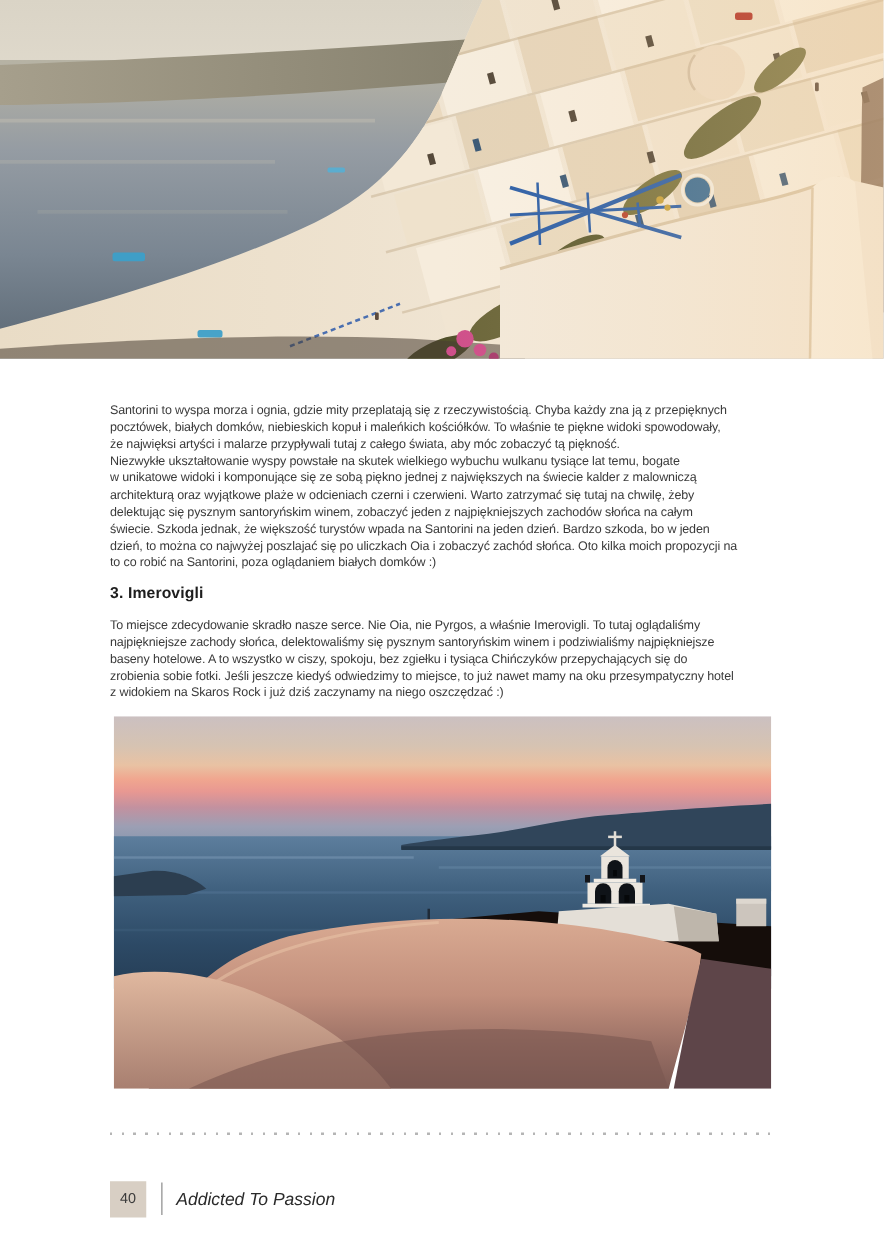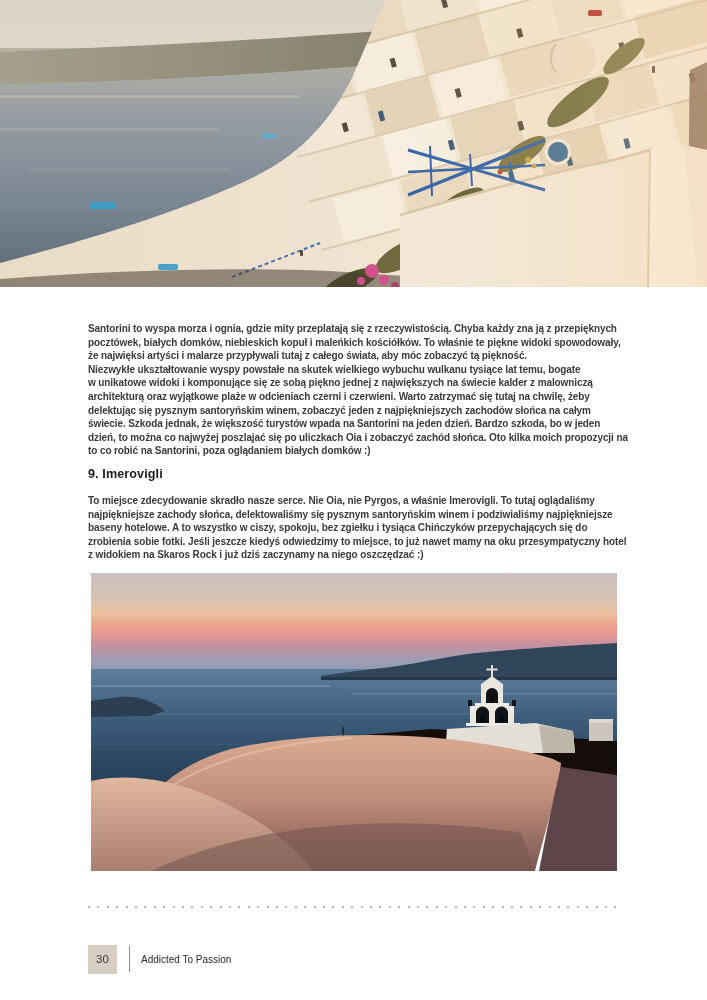--- a/index.html
+++ b/index.html
@@ -6,21 +6,21 @@
   .page{
     position:relative;width:707px;height:1000px;background:#ffffff;
     font-family:"Liberation Sans",sans-serif;overflow:hidden;
   }
   figure{margin:0;padding:0;}
   .hero{width:707px;height:287px;}
   .hero svg{display:block;}
   .content{padding-left:88px;}
   .body-text{
     width:544px;margin:0;font-size:10px;line-height:13.6px;
-    color:#3a3a3a;white-space:pre-line;letter-spacing:-0.1px;font-weight:bold;
+    color:#3a3a3a;white-space:pre-line;letter-spacing:-0.1px;
   }
   .body-text.intro{margin-top:35px;}
   .section-heading{
     margin:9px 0 12px 0;font-size:12.6px;line-height:15px;
     font-weight:bold;color:#1d1d1d;letter-spacing:0.1px;
   }
   .photo2{width:526px;height:298px;margin:11px 0 0 3px;}
   .photo2 svg{display:block;}
   .dotted{
     width:536px;height:2px;margin-top:35px;
@@ -29,21 +29,21 @@
   .page-footer{margin-top:37px;display:flex;align-items:center;}
   .pagenum{
     width:29px;height:29px;background:#d8cfc4;color:#3c3c3c;
     display:flex;align-items:center;justify-content:center;
     font-size:11.5px;flex:0 0 auto;
   }
   .ft-titles{margin-left:17px;}
   .ft-title{font-size:11.5px;font-weight:bold;color:#1b1b1b;letter-spacing:0.4px;}
   .ft-sub{font-size:9.5px;color:#2e2e2e;margin-top:2px;}
   .ft-div{width:1px;height:26px;background:#8f8f8f;margin:0 11px 0 12px;flex:0 0 auto;}
-  .ft-brand{font-size:10px;color:#2a2a2a;text-align:right;}
+  .ft-brand{font-size:14px;font-style:italic;color:#2a2a2a;text-align:right;}
 </style>
 </head>
 <body>
 
 <div class="page">
 
   <figure class="hero">
     <svg viewBox="0 0 707 287" width="707" height="287" preserveAspectRatio="none" role="img">
       <defs>
         <linearGradient id="skyG" x1="0" y1="0" x2="0" y2="1">
@@ -218,21 +218,21 @@
 pocztówek, białych domków, niebieskich kopuł i maleńkich kościółków. To właśnie te piękne widoki spowodowały,
 że najwięksi artyści i malarze przypływali tutaj z całego świata, aby móc zobaczyć tą piękność.
 Niezwykłe ukształtowanie wyspy powstałe na skutek wielkiego wybuchu wulkanu tysiące lat temu, bogate
 w unikatowe widoki i komponujące się ze sobą piękno jednej z największych na świecie kalder z malowniczą
 architekturą oraz wyjątkowe plaże w odcieniach czerni i czerwieni. Warto zatrzymać się tutaj na chwilę, żeby
 delektując się pysznym santoryńskim winem, zobaczyć jeden z najpiękniejszych zachodów słońca na całym
 świecie. Szkoda jednak, że większość turystów wpada na Santorini na jeden dzień. Bardzo szkoda, bo w jeden
 dzień, to można co najwyżej poszlajać się po uliczkach Oia i zobaczyć zachód słońca. Oto kilka moich propozycji na
 to co robić na Santorini, poza oglądaniem białych domków :)</p>
 
-    <h2 class="section-heading">9. Imerovigli</h2>
+    <h2 class="section-heading">3. Imerovigli</h2>
 
     <p class="body-text">To miejsce zdecydowanie skradło nasze serce. Nie Oia, nie Pyrgos, a właśnie Imerovigli. To tutaj oglądaliśmy
 najpiękniejsze zachody słońca, delektowaliśmy się pysznym santoryńskim winem i podziwialiśmy najpiękniejsze
 baseny hotelowe. A to wszystko w ciszy, spokoju, bez zgiełku i tysiąca Chińczyków przepychających się do
 zrobienia sobie fotki. Jeśli jeszcze kiedyś odwiedzimy to miejsce, to już nawet mamy na oku przesympatyczny hotel
 z widokiem na Skaros Rock i już dziś zaczynamy na niego oszczędzać :)</p>
 
     <figure class="photo2">
       <svg viewBox="0 0 526 298" width="526" height="298" preserveAspectRatio="none" role="img">
         <defs>
@@ -313,19 +313,19 @@
           <path d="M0,298 L0,208 C34,200 78,206 116,222 C160,240 200,268 222,298 Z" fill="url(#vault2)"></path>
           <path d="M0,212 C40,206 90,214 120,228" stroke="#f0ce b0" stroke-width="2" opacity="0.45" fill="none"></path>
           <path d="M60,298 C160,250 300,240 430,260 L444,298 Z" fill="#7a5650" opacity="0.6"></path>
         </g>
       </svg>
     </figure>
 
     <div class="dotted"></div>
 
     <footer class="page-footer">
-      <div class="pagenum">30</div>
+      <div class="pagenum">40</div>
       <div class="ft-div"></div>
       <div class="ft-brand">Addicted To Passion</div>
     </footer>
 
   </main>
 </div>
 
 </body></html>

